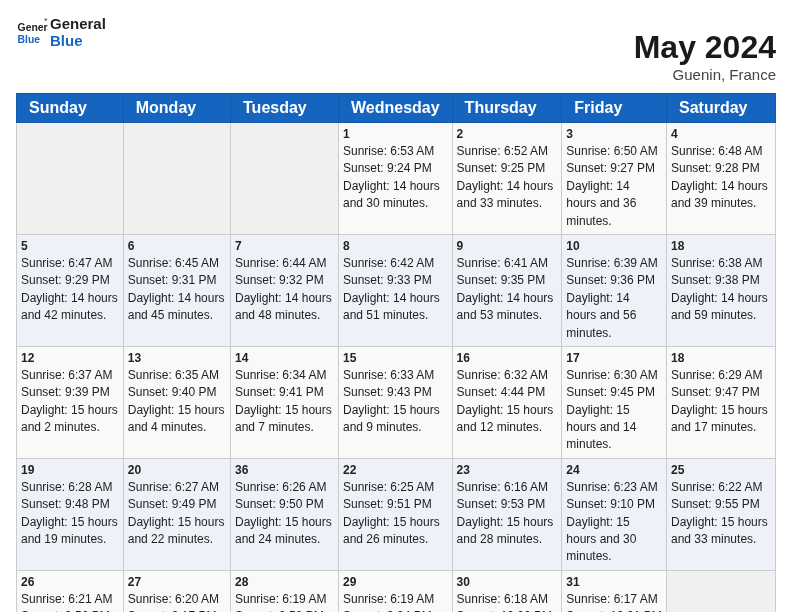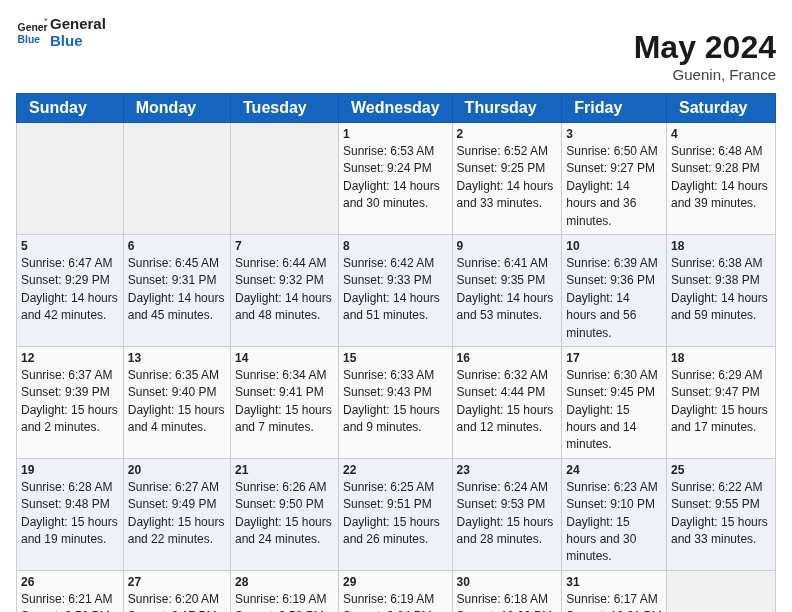--- a/index.html
+++ b/index.html
@@ -249,34 +249,34 @@
 Sunset: 9:48 PM
 Daylight: 15 hours and 19 minutes.</div>
           </td>
           <td>
             <span class="day-number">20</span>
             <div class="day-info">Sunrise: 6:27 AM
 Sunset: 9:49 PM
 Daylight: 15 hours and 22 minutes.</div>
           </td>
           <td>
-            <span class="day-number">21</span>
+            <span class="day-number">36</span>
             <div class="day-info">Sunrise: 6:26 AM
 Sunset: 9:50 PM
 Daylight: 15 hours and 24 minutes.</div>
           </td>
           <td>
             <span class="day-number">22</span>
             <div class="day-info">Sunrise: 6:25 AM
 Sunset: 9:51 PM
 Daylight: 15 hours and 26 minutes.</div>
           </td>
           <td>
             <span class="day-number">23</span>
-            <div class="day-info">Sunrise: 6:24 AM
+            <div class="day-info">Sunrise: 6:16 AM
 Sunset: 9:53 PM
 Daylight: 15 hours and 28 minutes.</div>
           </td>
           <td>
             <span class="day-number">24</span>
             <div class="day-info">Sunrise: 6:23 AM
 Sunset: 9:10 PM
 Daylight: 15 hours and 30 minutes.</div>
           </td>
           <td>

